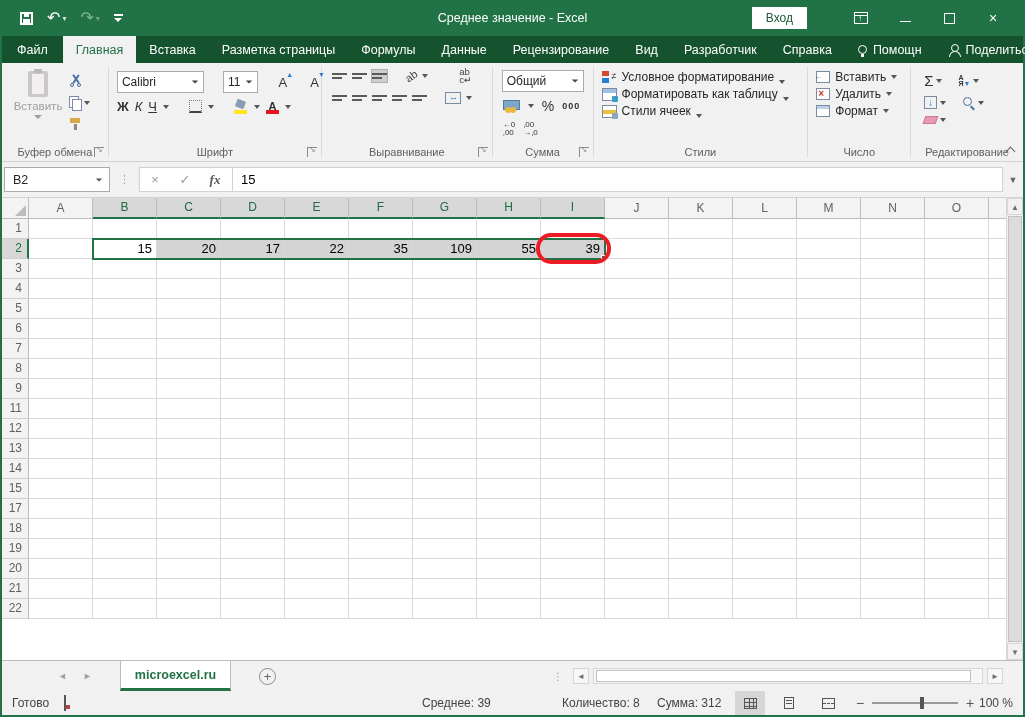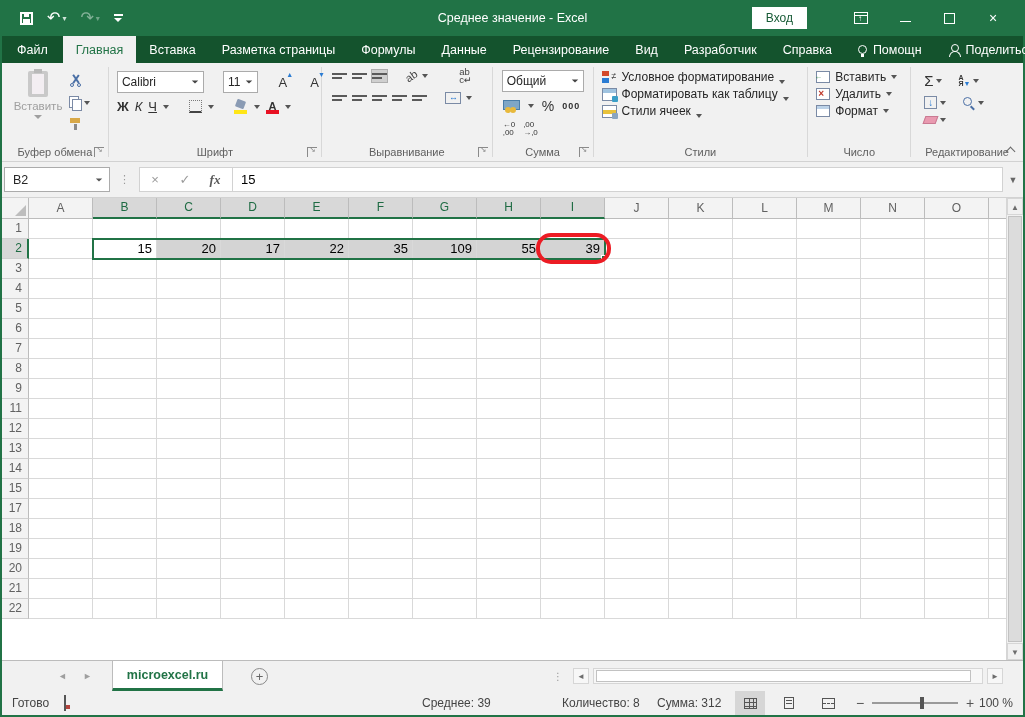--- a/index.html
+++ b/index.html
@@ -191,21 +191,21 @@
   
   .vscroll { position:absolute; right:0; top:198px; width:17px; height:462px; background:#f1f1f1; border-left:1px solid #d6d6d6; }
   .varrow { height:17px; text-align:center; font-size:8px; color:#6d6d6d; line-height:17px; background:#f1f1f1; border:1px solid #d6d6d6; cursor:pointer; }
   .vthumb { position:absolute; left:1px; right:1px; top:18px; bottom:18px; background:#dcdcdc; border:1px solid #c2c2c2; cursor:grab; }
 
   
   .sheetbar { position:absolute; left:0; top:660px; right:0; height:31px; background:#f1f1f1;
     border-top:1px solid #bcbcbc; display:flex; align-items:stretch; }
   .navarrows { display:flex; align-items:center; gap:16px; margin-left:56px; color:#9f9f9f; font-size:9px; }
   .navarrows span { cursor:pointer; }
-  .sheettab { margin-left:20px; background:#fff; border-left:1px solid #bcbcbc; border-right:1px solid #bcbcbc;
+  .sheettab { margin-left:28px; background:#fff; border-left:1px solid #bcbcbc; border-right:1px solid #bcbcbc;
     border-bottom:3px solid #217346; display:flex; align-items:center; padding:0 14px;
     color:#217346; font-weight:bold; font-size:12.5px; cursor:pointer; }
   .addsheet { width:17px; height:17px; border:1px solid #8a8a8a; border-radius:50%; color:#666;
     font-size:13px; line-height:15px; text-align:center; align-self:center; margin-left:28px; cursor:pointer; }
   .hscroll { display:flex; align-items:center; margin-left:auto; margin-right:20px; gap:4px; }
   .hdots { color:#9a9a9a; font-size:10px; margin-right:6px; cursor:ew-resize; }
   .harrow { width:16px; height:16px; border:1px solid #d6d6d6; background:#f7f7f7; color:#6d6d6d;
     font-size:8px; line-height:15px; text-align:center; cursor:pointer; }
   .htrack { width:390px; height:16px; border:1px solid #d6d6d6; background:#f7f7f7; position:relative; }
   .hthumb { position:absolute; left:2px; top:1px; bottom:1px; width:375px; background:#fff; border:1px solid #c2c2c2; cursor:grab; }

